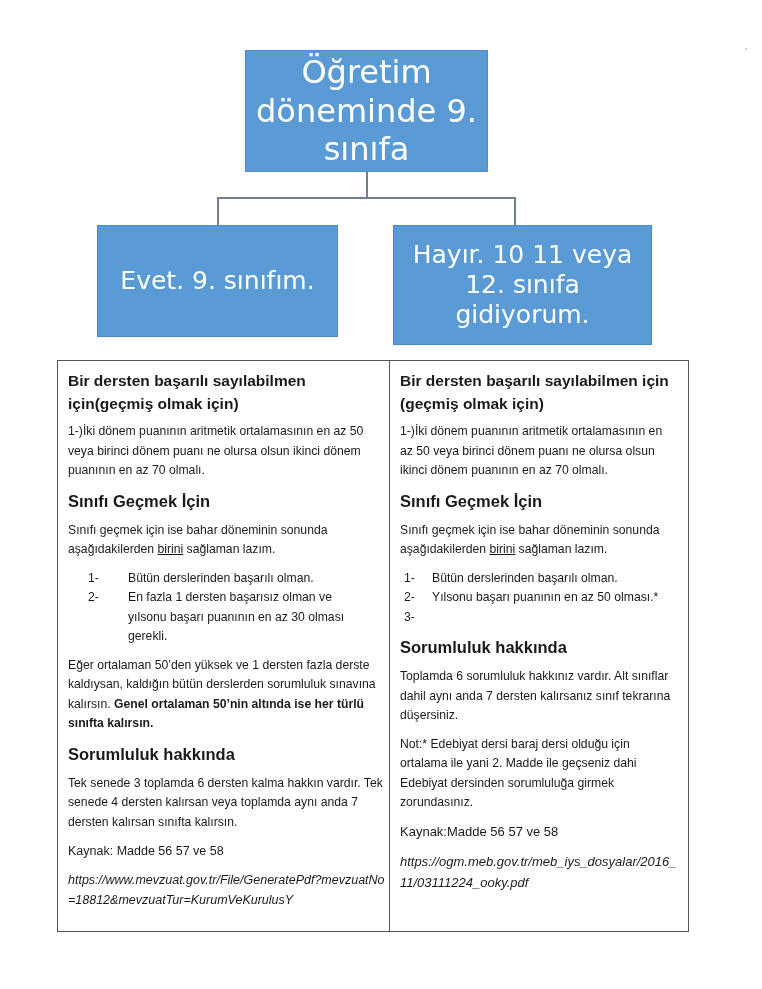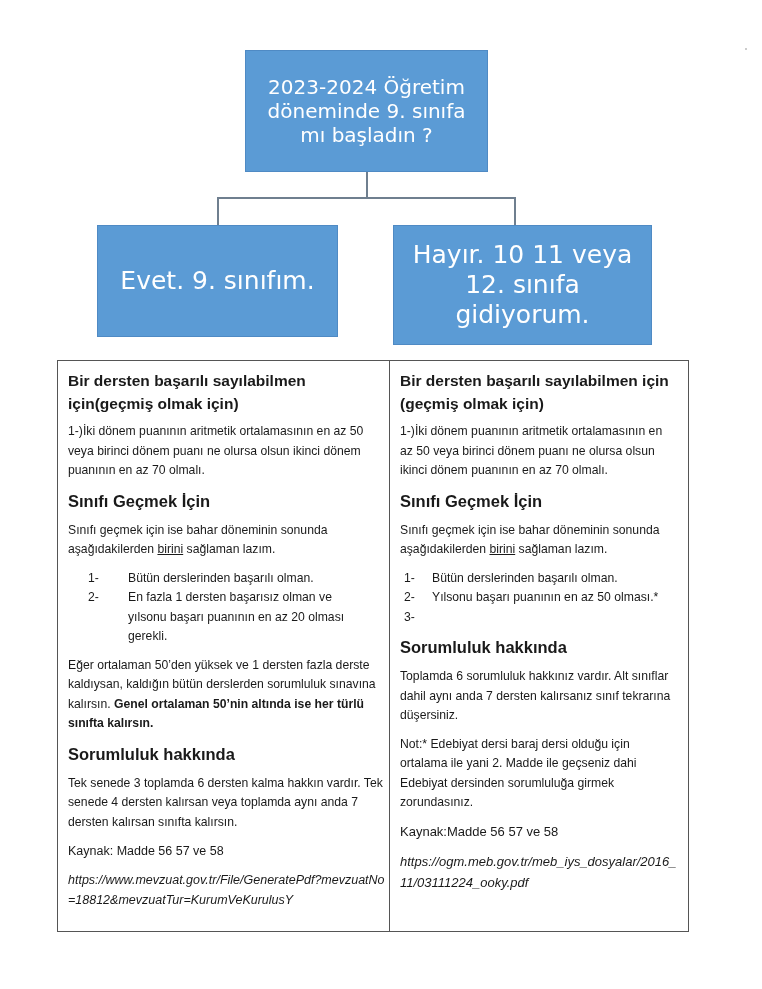--- a/index.html
+++ b/index.html
@@ -1,20 +1,20 @@
 <!DOCTYPE html>
 <html><head>
 <meta charset="utf-8">
 <style>
   html, body { margin: 0; padding: 0; background: #ffffff; }
   body { width: 762px; height: 989px; position: relative; overflow: hidden; font-family: "Liberation Sans", "DejaVu Sans", sans-serif; color: #1a1a1a; }
   .node { position: absolute; background: #5b9bd5; color: #ffffff; display: flex; align-items: center; justify-content: center; text-align: center; box-sizing: border-box; border: 1px solid #4f8ac4; }
   .node span { display: block; font-family: "DejaVu Sans", sans-serif; line-height: 1.2; white-space: pre-line; }
   #root { left: 245px; top: 50px; width: 243px; height: 122px; }
-  #root span { font-size: 20px; }
+  #root span { font-size: 32px; }
   #yes { left: 97px; top: 225px; width: 241px; height: 112px; }
   #yes span { font-size: 25px; }
   #no { left: 393px; top: 225px; width: 259px; height: 120px; }
   #no span { font-size: 25px; }
   .line { position: absolute; background: #6f7f8f; }
   .panel { position: absolute; top: 360px; height: 572px; box-sizing: border-box; border: 1.5px solid #555; background: #fff; padding: 8px 10px 0 10px; }
   #panel-left { left: 57px; width: 339px; }
   #panel-right { left: 389px; width: 300px; }
   .h1 { font-weight: bold; font-size: 15.5px; line-height: 23px; margin: 0 0 7px 0; }
   .h2 { font-weight: bold; font-size: 16.5px; line-height: 22px; margin: 6px 0 9px 0; }
@@ -62,21 +62,21 @@
   <div class="p">1-)İki dönem puanının aritmetik ortalamasının en az 50 veya birinci dönem puanı ne olursa olsun ikinci dönem puanının en az 70 olmalı.</div>
   <div class="h2">Sınıfı Geçmek İçin</div>
   <div class="p"><span>Sınıfı geçmek için ise bahar döneminin sonunda aşağıdakilerden </span><span class="u">birini</span><span> sağlaman lazım.</span></div>
   <ol class="list">
     <li>
         <span class="num">1-</span>
         <span class="txt">Bütün derslerinden başarılı olman.</span>
       </li>
     <li>
         <span class="num">2-</span>
-        <span class="txt" style="padding-right:14px;">En fazla 1 dersten başarısız olman ve yılsonu başarı puanının en az 20 olması gerekli.</span>
+        <span class="txt" style="padding-right:14px;">En fazla 1 dersten başarısız olman ve yılsonu başarı puanının en az 30 olması gerekli.</span>
       </li>
   </ol>
   <div class="p"><span>Eğer ortalaman 50’den yüksek ve 1 dersten fazla derste kaldıysan, kaldığın bütün derslerden sorumluluk sınavına kalırsın. </span><span class="b">Genel ortalaman 50’nin altında ise her türlü sınıfta kalırsın.</span></div>
   <div class="h2">Sorumluluk hakkında</div>
   <div class="p">Tek senede 3 toplamda 6 dersten kalma hakkın vardır. Tek senede 4 dersten kalırsan veya toplamda aynı anda 7 dersten kalırsan sınıfta kalırsın.</div>
   <div class="src">Kaynak: Madde 56 57 ve 58</div>
   <div class="url">https://www.mevzuat.gov.tr/File/GeneratePdf?mevzuatNo=18812&amp;mevzuatTur=KurumVeKurulusY</div>
 </div>
 
 <div class="panel" id="panel-right">

